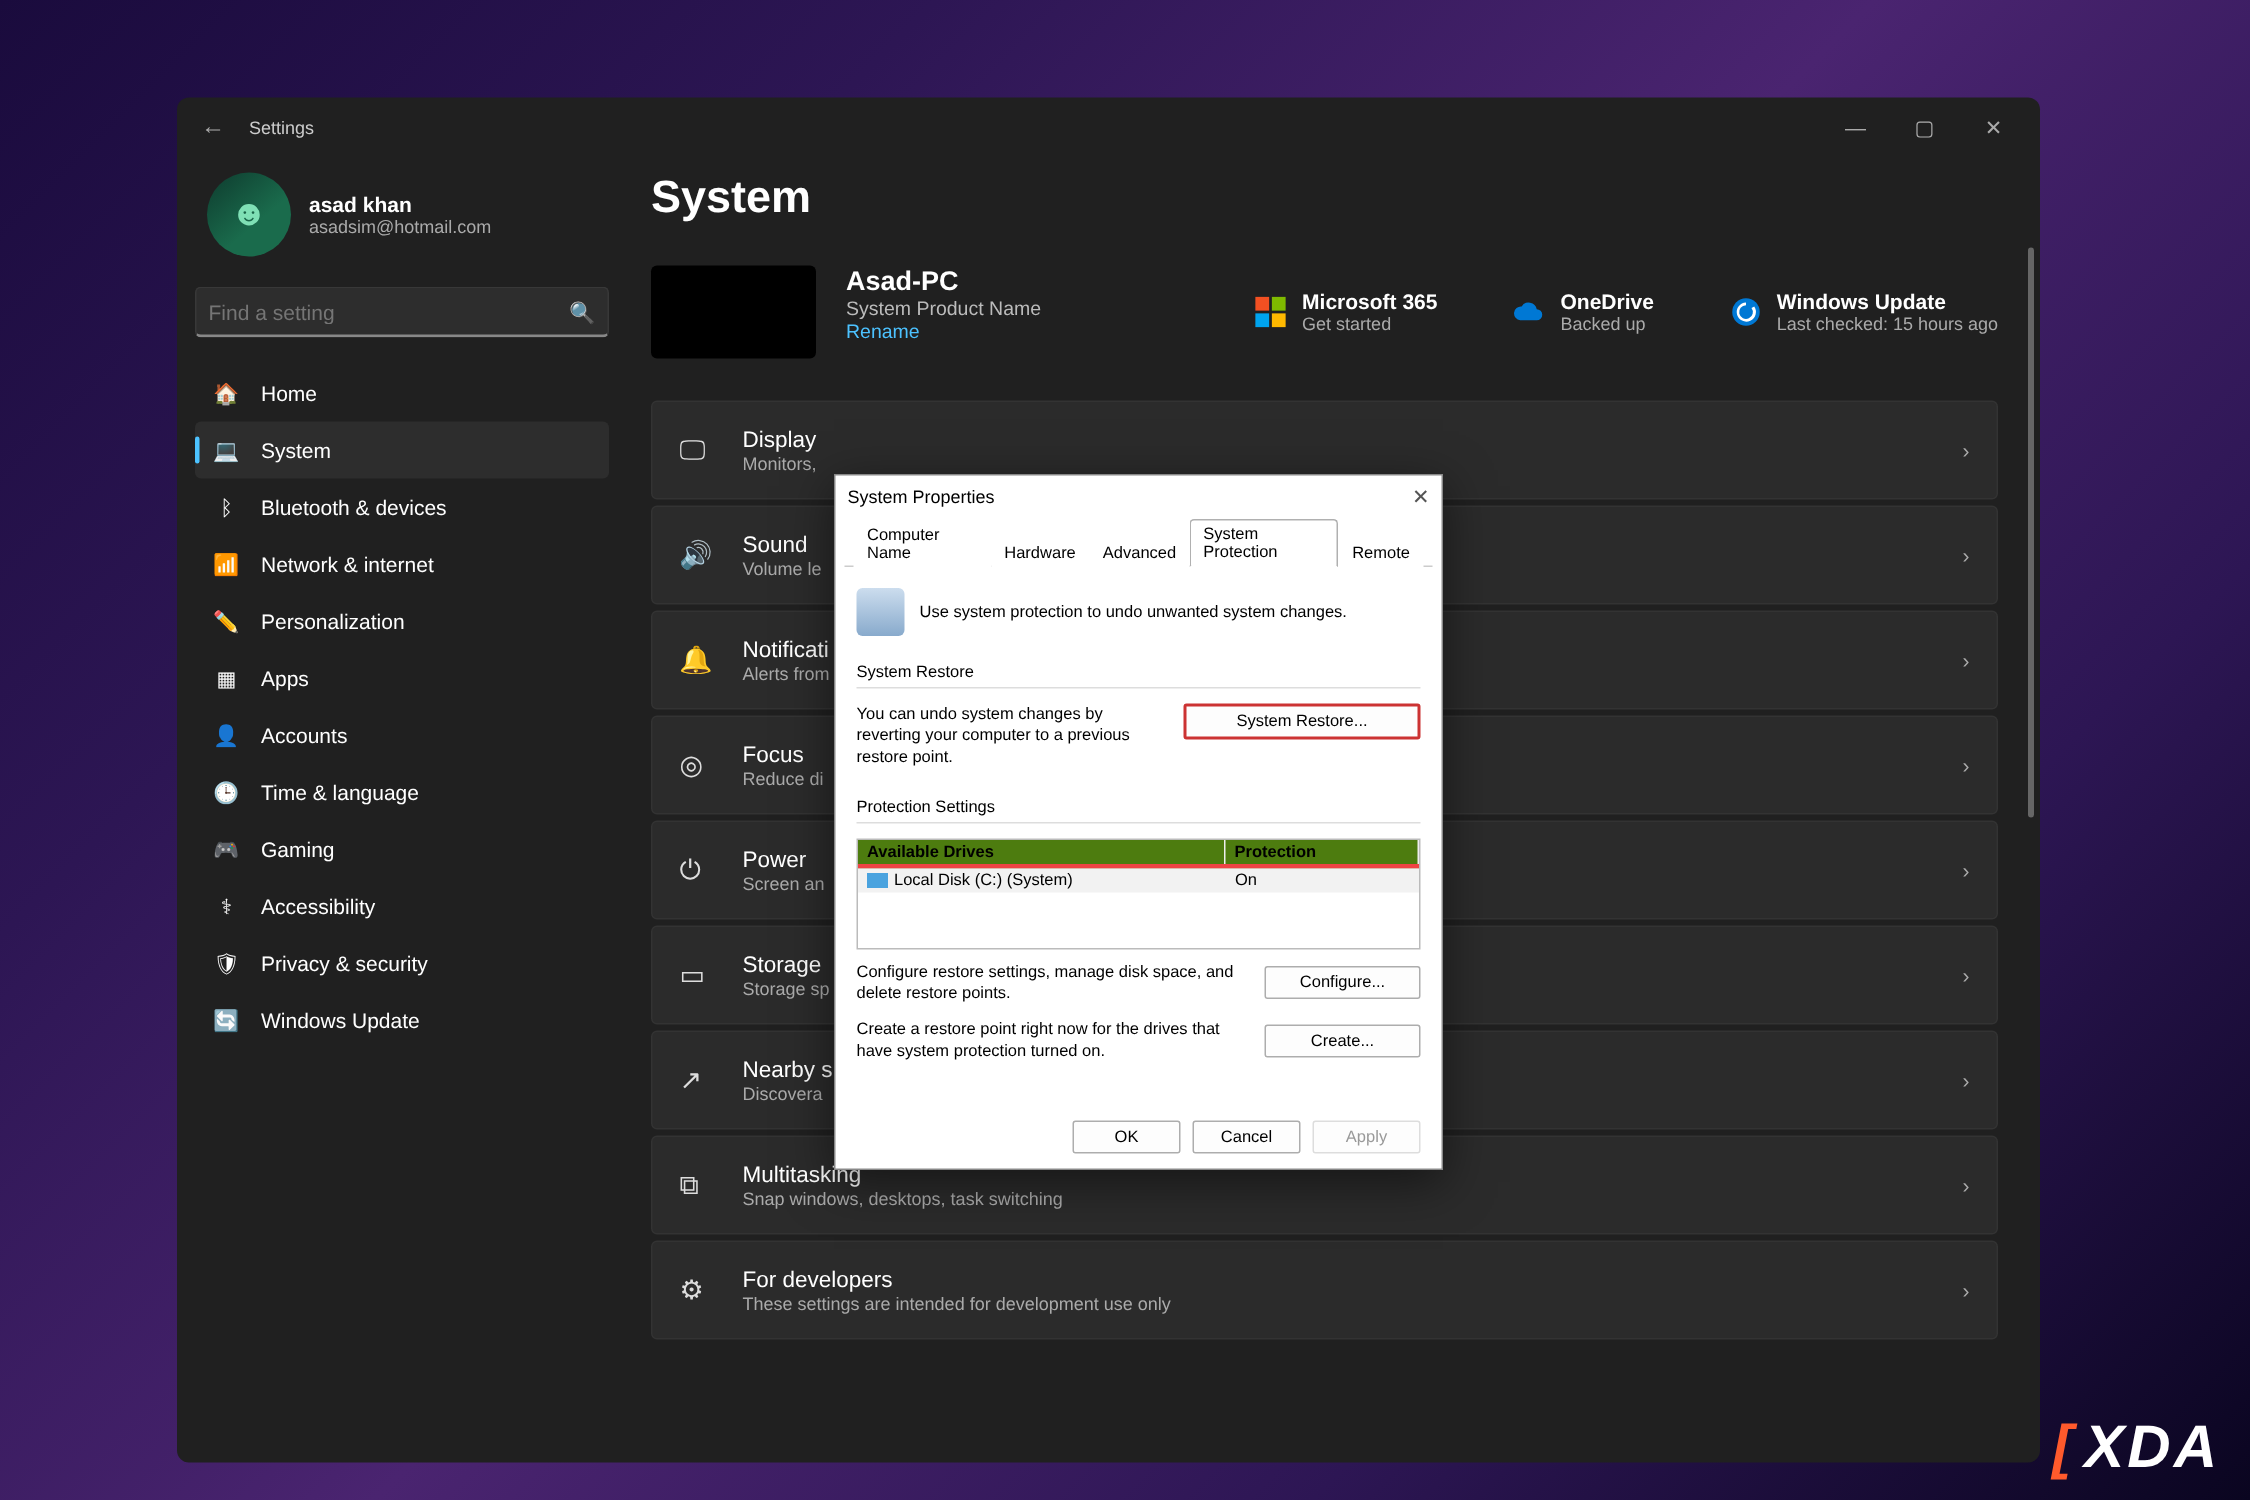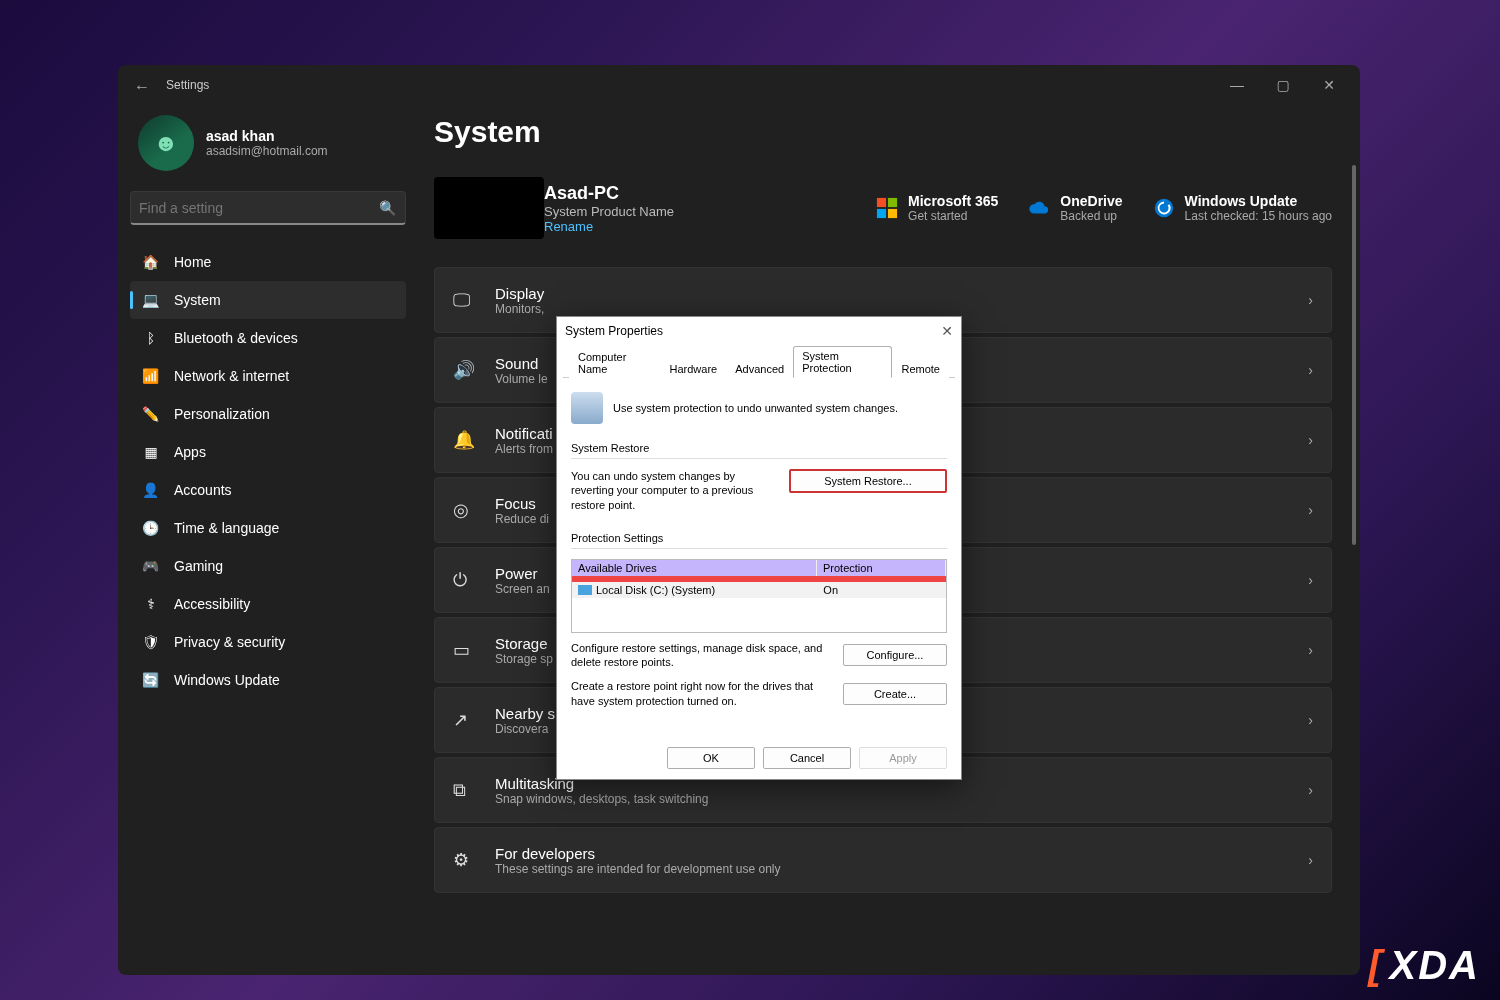--- a/index.html
+++ b/index.html
@@ -18,21 +18,21 @@
 .profile .email { font-size: 12px; color: #aaa; }
 .search { background: #2d2d2d; border: 1px solid #383838; border-radius: 4px; height: 34px; display: flex; align-items: center; padding: 10px 8px; margin-bottom: 18px; border-bottom: 2px solid #888;}
 .search input { flex: 1; background: transparent; border: none; color: #ccc; font-size: 14px; outline: none; }
 .search .icon { color: #aaa; font-size: 14px; }
 .nav-item { display: flex; align-items: center; gap: 14px; height: 38px; padding: 0 12px; border-radius: 4px; cursor: pointer; font-size: 14px; }
 .nav-item.active { background: #2d2d2d; position: relative; }
 .nav-item.active::before { content: ''; position: absolute; left: 0; top: 10px; bottom: 10px; width: 3px; background: #4cc2ff; border-radius: 2px; }
 .nav-icon { width: 18px; height: 18px; display: flex; align-items: center; justify-content: center; }
 .main { flex: 1; padding: 0 28px 0 16px; color: #fff; overflow: hidden; position: relative; }
 .main h1 { font-size: 30px; font-weight: 600; margin: 10px 0 28px 0; }
-.sysinfo { display: flex; align-items: center; margin-bottom: 28px; }
+.sysinfo { display: flex; gap: 20px; margin-bottom: 28px; }
 .pc-preview { width: 110px; height: 62px; background: #000; border-radius: 4px; }
 .sysinfo .pc-name { font-size: 18px; font-weight: 600; }
 .sysinfo .pc-sub { font-size: 13px; color: #bbb; }
 .sysinfo .rename { font-size: 13px; color: #4cc2ff; cursor: pointer; }
 .sysinfo .spacer { flex: 1; }
 .status-item { display: flex; align-items: center; gap: 10px; margin-left: 30px; }
 .status-item .st-icon { width: 22px; height: 22px; }
 .status-item .st-title { font-size: 14px; font-weight: 600; }
 .status-item .st-sub { font-size: 12px; color: #aaa; }
 .card { background: #2b2b2b; border: 1px solid #333; border-radius: 4px; height: 66px; display: flex; align-items: center; padding: 0 18px; margin-bottom: 4px; cursor: pointer; }
@@ -53,32 +53,32 @@
 .dlg-intro { display: flex; align-items: center; gap: 10px; margin: 6px 0 18px 0; }
 .dlg-intro .shield { width: 32px; height: 32px; background: linear-gradient(#cde, #8ac); border-radius: 4px; }
 .fieldset-label { font-size: 11px; margin-bottom: 4px; }
 .hr { border-top: 1px solid #ddd; margin-bottom: 10px; }
 .sr-row { display: flex; align-items: flex-start; gap: 10px; margin-bottom: 20px; }
 .sr-row .txt { flex: 1; font-size: 11px; line-height: 1.3; }
 .win-btn { width: 158px; height: 22px; background: #fdfdfd; border: 1px solid #adadad; border-radius: 2px; font-size: 11px; cursor: pointer; }
 .win-btn.highlight { border: 2px solid #c33; width: 158px; height: 24px; }
 .win-btn.disabled { color: #999; border-color: #ddd; cursor: default; }
 .drive-table { border: 1px solid #bbb; height: 74px; font-size: 11px; margin-bottom: 8px; }
-.dt-head { display: flex; background: #c4b5fd; border-bottom: 6px solid #ef4444; }
+.dt-head { display: flex; background: #4d7c0f; border-bottom: 3px solid #ef4444; font-weight: bold; }
 .dt-head div { padding: 2px 6px; border-right: 1px solid #eee; }
 .dt-row { display: flex; background: #f2f2f2; }
 .dt-row div { padding: 2px 6px; }
 .dt-c1 { flex: 2; display: flex; align-items: center; gap: 4px; }
 .dt-c2 { flex: 1; }
 .drive-ico { width: 14px; height: 10px; background: #4aa3df; }
 .cfg-row { display: flex; align-items: center; gap: 4px; margin-bottom: 10px; }
 .cfg-row .txt { flex: 1; font-size: 11px; line-height: 1.3; }
 .cfg-row .win-btn { width: 104px; }
 .dlg-footer { position: absolute; bottom: 10px; right: 14px; display: flex; gap: 8px; }
-.dlg-footer .win-btn { width: 88px; }
+.dlg-footer .win-btn { width: 72px; }
 .xda { position: absolute; bottom: 12px; right: 20px; color: #fff; font-size: 40px; font-weight: 800; letter-spacing: 2px; display:flex; align-items:center; gap:6px; font-style: italic;}
 .xda .br { color: #ff5a2c; font-weight: 900; }
 </style>
 </head>
 <body>
 
 <div class="settings-window">
   <div class="titlebar">
     <span class="back">←</span>
     <span class="title">Settings</span>

